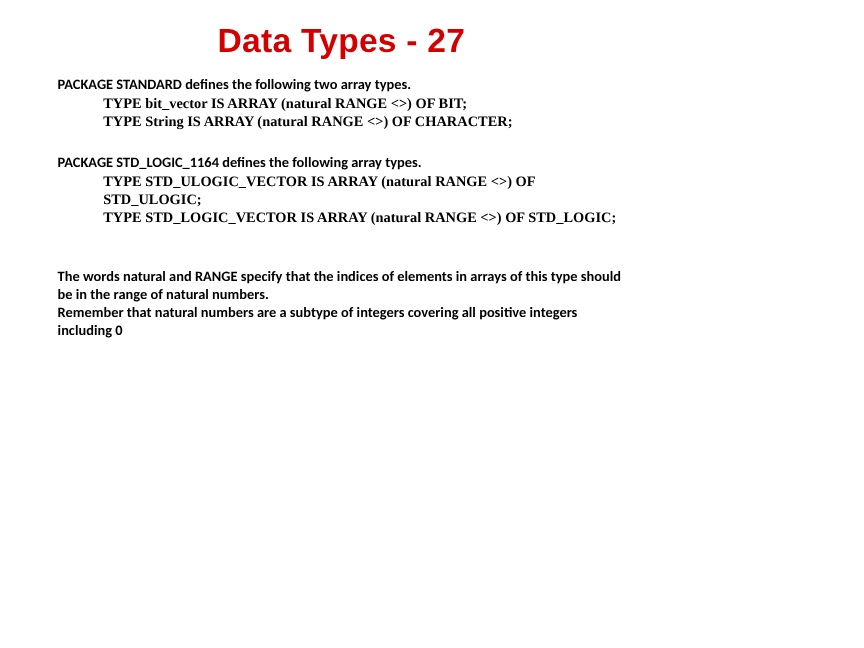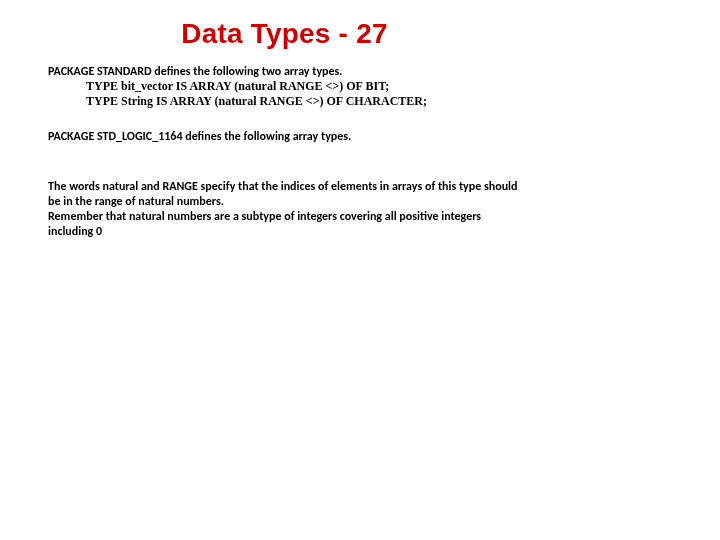--- a/index.html
+++ b/index.html
@@ -49,20 +49,22 @@
   <h1 class="title">Data Types - 27</h1>
 
   <p class="para">
     <span>PACKAGE STANDARD defines the following two array types.</span><br>
     <span class="indent">TYPE bit_vector IS ARRAY (natural  RANGE &lt;&gt;) OF BIT;</span>
     <span class="indent">TYPE String        IS ARRAY (natural RANGE &lt;&gt;) OF CHARACTER;</span>
   </p>
 
   <p class="para">
     <span>PACKAGE STD_LOGIC_1164 defines the following array types.</span><br>
+    <span class="indent">TYPE STD_ULOGIC_VECTOR IS ARRAY (natural  RANGE &lt;&gt;) OF STD_ULOGIC;</span>
+    <span class="indent">TYPE STD_LOGIC_VECTOR IS ARRAY (natural  RANGE &lt;&gt;) OF STD_LOGIC;</span>
   </p>
 
 
   <p class="para last">
     <br>
     <span>The words natural and RANGE specify that the indices of elements in arrays of this type should be in the range of natural numbers.</span><br>
     <span>Remember that natural numbers are a subtype of integers covering all positive integers including 0</span>
   </p>
 
 </div>

